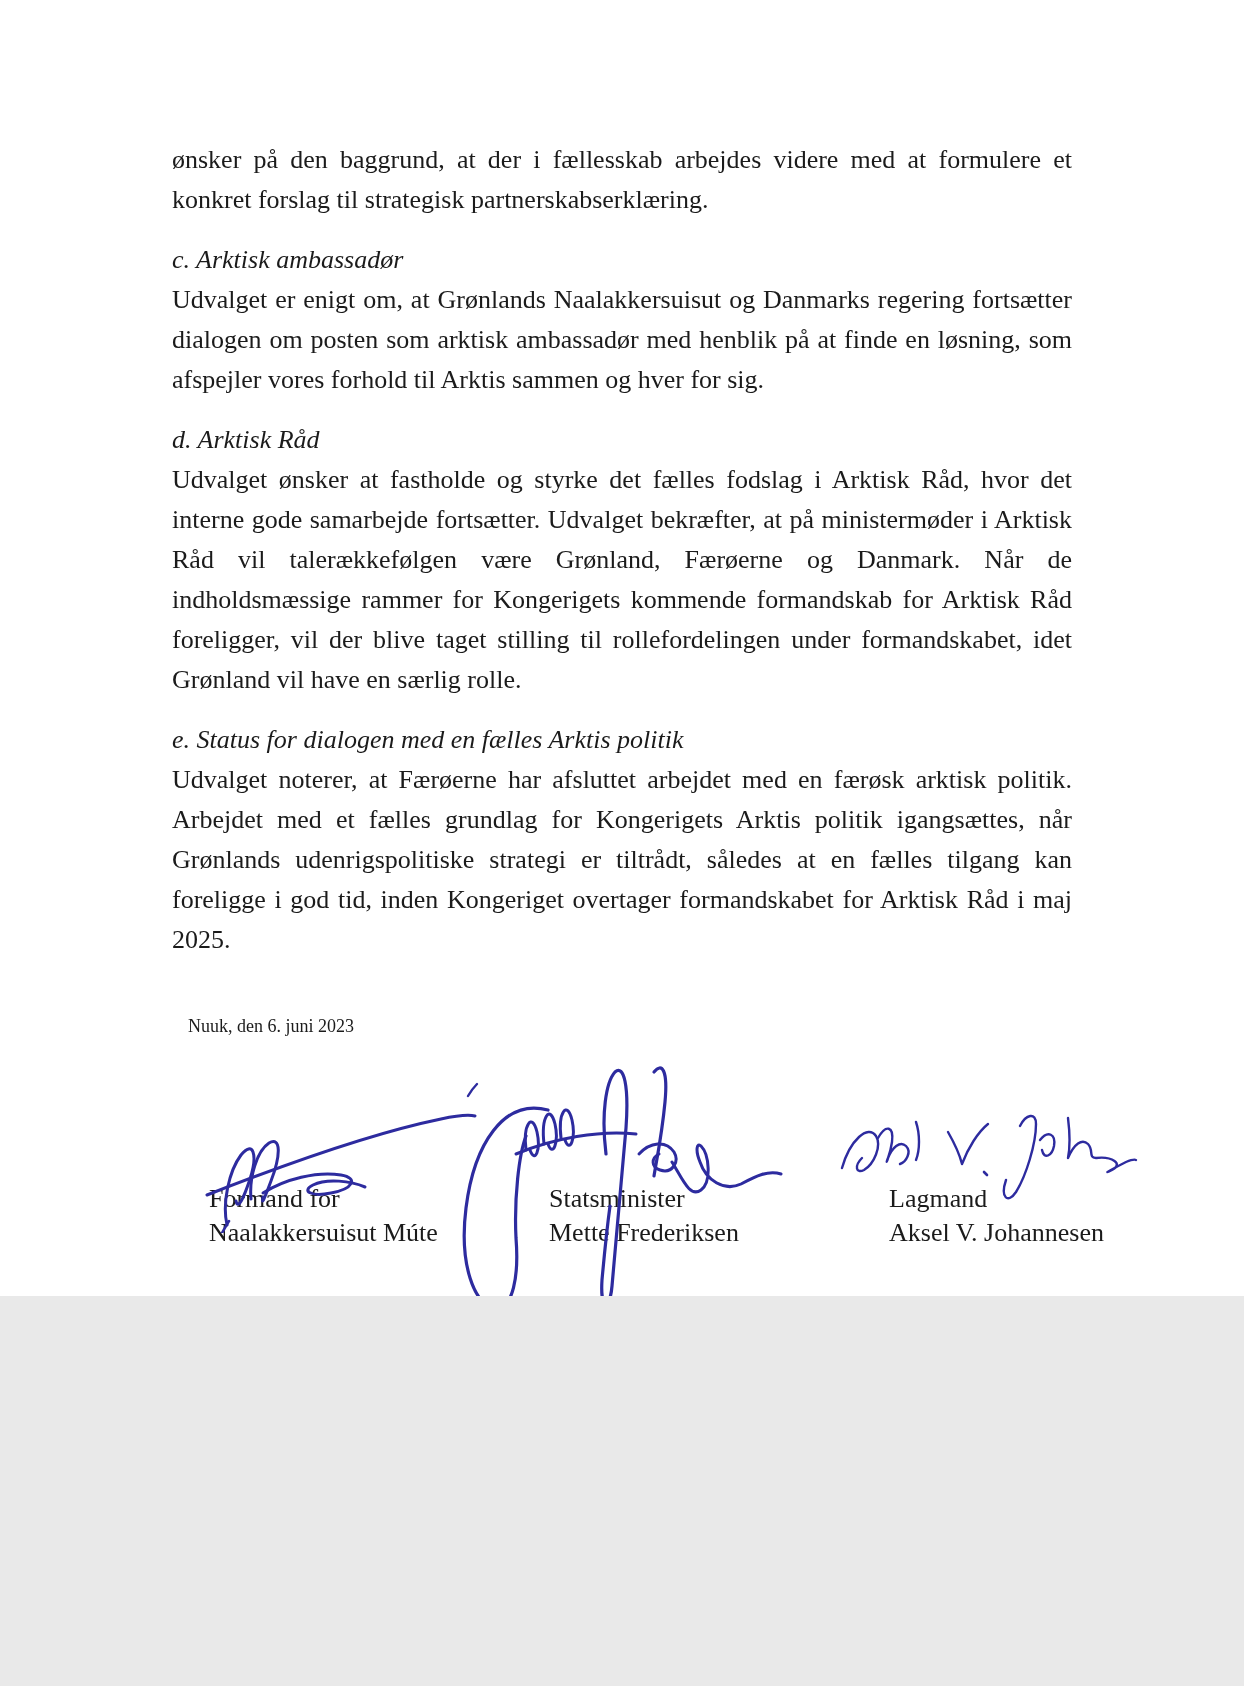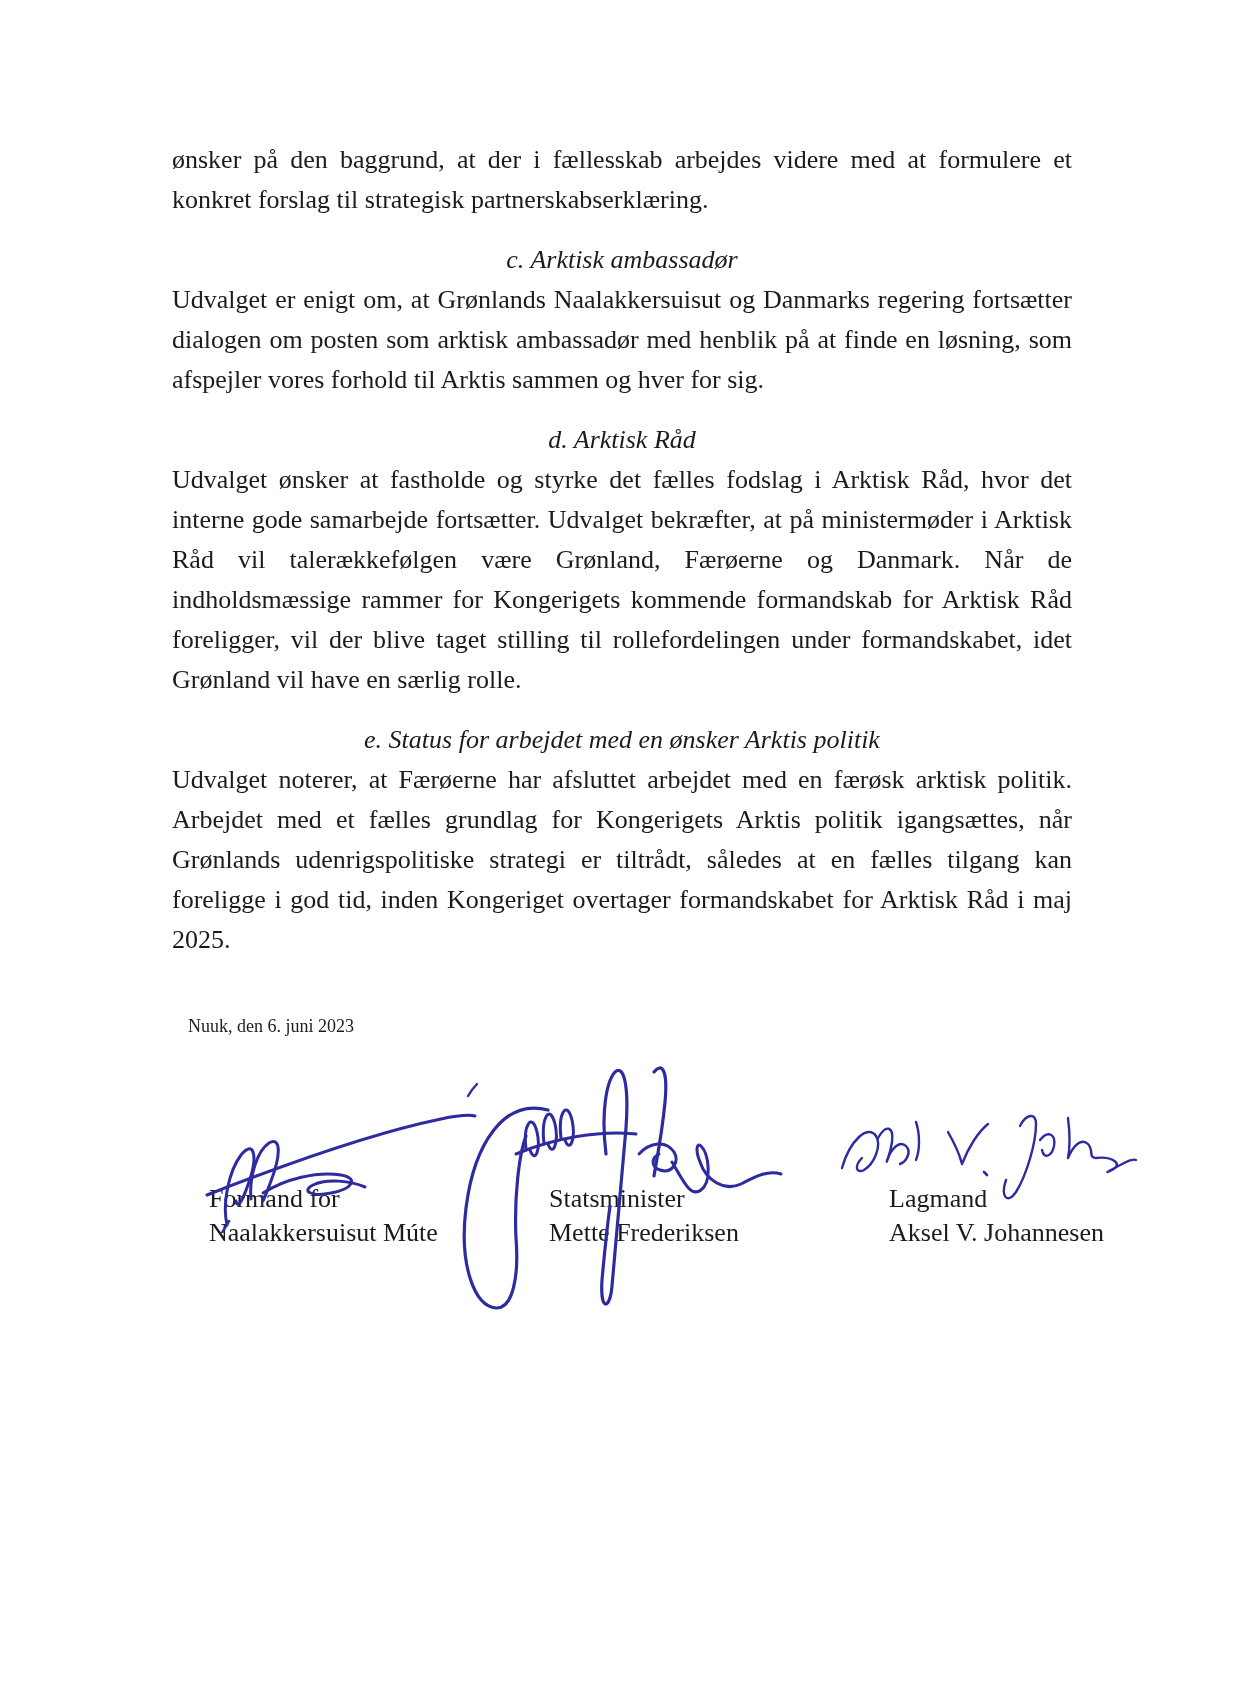--- a/index.html
+++ b/index.html
@@ -5,38 +5,37 @@
 <style>
   :root {
     --ink: #2d2b9f;
     --text: #1b1b1b;
     --paper: #ffffff;
   }
   html, body { margin: 0; padding: 0; background: #e9e9e9; }
   .page {
     position: relative;
     width: 1244px;
-    height: 1686px;
+    height: 1296px;
     margin: 0 auto;
     background: var(--paper);
     color: var(--text);
     font-family: "Liberation Serif", "DejaVu Serif", serif;
     overflow: hidden;
   }
   .flow {
     position: absolute;
     top: 140px;
     left: 172px;
     width: 900px;
   }
   .flow p {
     margin: 0;
     font-size: 26px;
     line-height: 40px;
-    text-align: center;
   }
   p.body-par {
     text-align: justify;
     text-justify: inter-word;
   }
   p.heading {
     margin-top: 20px;
     font-style: italic;
   }
   .date-line {
@@ -80,21 +79,21 @@
 
   <div class="flow">
     <p class="body-par">ønsker på den baggrund, at der i fællesskab arbejdes videre med at formulere et konkret forslag til strategisk partnerskabserklæring.</p>
 
     <p class="heading">c. Arktisk ambassadør</p>
     <p class="body-par">Udvalget er enigt om, at Grønlands Naalakkersuisut og Danmarks regering fortsætter dialogen om posten som arktisk ambassadør med henblik på at finde en løsning, som afspejler vores forhold til Arktis sammen og hver for sig.</p>
 
     <p class="heading">d. Arktisk Råd</p>
     <p class="body-par">Udvalget ønsker at fastholde og styrke det fælles fodslag i Arktisk Råd, hvor det interne gode samarbejde fortsætter. Udvalget bekræfter, at på ministermøder i Arktisk Råd vil talerækkefølgen være Grønland, Færøerne og Danmark. Når de indholdsmæssige rammer for Kongerigets kommende formandskab for Arktisk Råd foreligger, vil der blive taget stilling til rollefordelingen under formandskabet, idet Grønland vil have en særlig rolle.</p>
 
-    <p class="heading">e. Status for arbejdet med en ønsker Arktis politik</p>
+    <p class="heading">e. Status for dialogen med en fælles Arktis politik</p>
     <p class="body-par">Udvalget noterer, at Færøerne har afsluttet arbejdet med en færøsk arktisk politik. Arbejdet med et fælles grundlag for Kongerigets Arktis politik igangsættes, når Grønlands udenrigspolitiske strategi er tiltrådt, således at en fælles tilgang kan foreligge i god tid, inden Kongeriget overtager formandskabet for Arktisk Råd i maj 2025.</p>
   </div>
 
   <div class="date-line">Nuuk, den 6. juni 2023</div>
 
   <div class="sig-col sig-col-1">
     <div class="sig-line">Formand for</div>
     <div class="sig-line">Naalakkersuisut Múte</div>
   </div>
 

